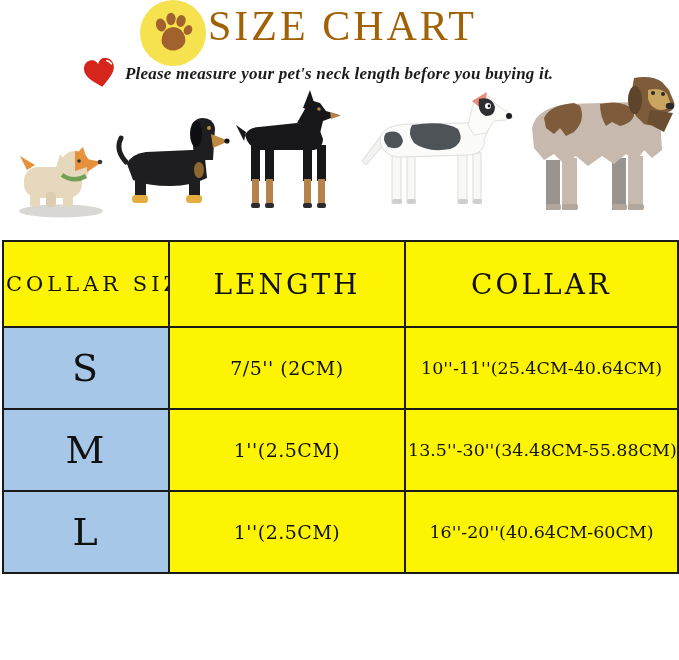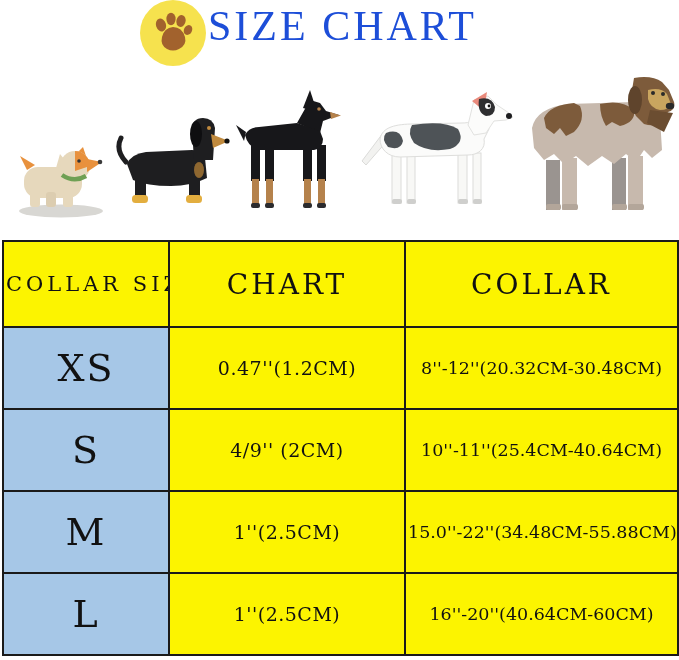--- a/index.html
+++ b/index.html
@@ -18,21 +18,21 @@
     overflow:hidden;font-family:"DejaVu Serif",serif;color:var(--text-dark);
   }
   
   .paw-badge{
     position:absolute;left:140px;top:0;width:66px;height:66px;border-radius:50%;
     background:var(--paw-circle-yellow);display:flex;align-items:center;justify-content:center;
   }
   .page-title{
     position:absolute;left:208px;top:2px;
     font-family:"Liberation Serif",serif;font-size:42px;letter-spacing:3px;
-    color:#1d4ed8;white-space:nowrap;
+    color:#a16207;white-space:nowrap;
   }
   .note-row{
     position:absolute;left:83px;top:58px;display:flex;align-items:center;gap:8px;
   }
   .heart-wrap{width:34px;height:32px;transform:rotate(-10deg);flex:0 0 auto;}
   .note-text{
     font-family:"Liberation Serif",serif;font-style:italic;font-weight:600;
     font-size:17px;color:#1b1b1b;white-space:nowrap;letter-spacing:0.2px;
   }
   
@@ -74,20 +74,29 @@
     <svg width="44" height="44" viewBox="0 0 44 44">
       <ellipse cx="10" cy="14" rx="5" ry="6.5" fill="var(--paw-brown)" transform="rotate(-18 10 14)"></ellipse>
       <ellipse cx="20" cy="8" rx="4.6" ry="6.2" fill="var(--paw-brown)"></ellipse>
       <ellipse cx="30" cy="10" rx="4.6" ry="6" fill="var(--paw-brown)" transform="rotate(14 30 10)"></ellipse>
       <ellipse cx="37" cy="19" rx="4" ry="5.2" fill="var(--paw-brown)" transform="rotate(28 37 19)"></ellipse>
       <path d="M22,16 Q31,16 34,26 Q36,34 28,38 Q22,41 16,38 Q9,34 11,26 Q13,17 22,16 Z" fill="var(--paw-brown)"></path>
     </svg>
   </div>
   <div class="page-title">SIZE CHART</div>
 
+  <div class="note-row">
+    <div class="heart-wrap">
+      <svg width="34" height="32" viewBox="0 0 34 32">
+        <path d="M17,29 C10,23 2,17 2,10 C2,4 6,1 10.5,1 C14,1 16,3.5 17,6 C18,3.5 20,1 23.5,1 C28,1 32,4 32,10 C32,17 24,23 17,29 Z" fill="var(--heart-red)"></path>
+        <path d="M26,4 q3,1 4,4" stroke="#ffffff" stroke-width="1.6" fill="none" stroke-linecap="round"></path>
+      </svg>
+    </div>
+    <div class="note-text">Please measure your pet's neck length before you buying it.</div>
+  </div>
 
   <svg class="dog dog-1" viewBox="0 0 90 75">
     <ellipse cx="44" cy="67" rx="42" ry="6.5" fill="#d8d7d3"></ellipse>
     <path d="M10,26 L3,12 L18,21 Z" fill="#E8913D"></path>
     <rect x="7" y="23" width="58" height="31" rx="14" fill="#E6D8BC"></rect>
     <rect x="13" y="46" width="10" height="17" rx="3" fill="#E6D8BC"></rect>
     <rect x="29" y="48" width="10" height="15" rx="3" fill="#DCCDB0"></rect>
     <rect x="46" y="46" width="10" height="17" rx="3" fill="#E6D8BC"></rect>
     <path d="M43,10 L52,21 L39,24 Z" fill="#E6D8BC"></path>
     <path d="M66,3 L71,18 L56,13 Z" fill="#E8913D"></path>
@@ -191,39 +200,34 @@
 
   <table class="size-table">
     <colgroup>
         <col class="c1">
         <col class="c2">
         <col class="c3">
       </colgroup>
     <thead>
       <tr>
         <th class="h-size">COLLAR SIZE</th>
-        <th class="h-dim">CHART</th>
+        <th class="h-dim">LENGTH</th>
         <th class="h-dim">COLLAR</th>
       </tr>
     </thead>
     <tbody>
       <tr>
-        <td class="cell-size">XS</td>
-        <td class="cell-width">0.47''(1.2CM)</td>
-        <td class="cell-length">8''-12''(20.32CM-30.48CM)</td>
-      </tr>
-      <tr>
         <td class="cell-size">S</td>
-        <td class="cell-width">4/9'' (2CM)</td>
+        <td class="cell-width">7/5'' (2CM)</td>
         <td class="cell-length">10''-11''(25.4CM-40.64CM)</td>
       </tr>
       <tr>
         <td class="cell-size">M</td>
         <td class="cell-width">1''(2.5CM)</td>
-        <td class="cell-length">15.0''-22''(34.48CM-55.88CM)</td>
+        <td class="cell-length">13.5''-30''(34.48CM-55.88CM)</td>
       </tr>
       <tr>
         <td class="cell-size">L</td>
         <td class="cell-width">1''(2.5CM)</td>
         <td class="cell-length">16''-20''(40.64CM-60CM)</td>
       </tr>
     </tbody>
   </table>
 
 </div>

